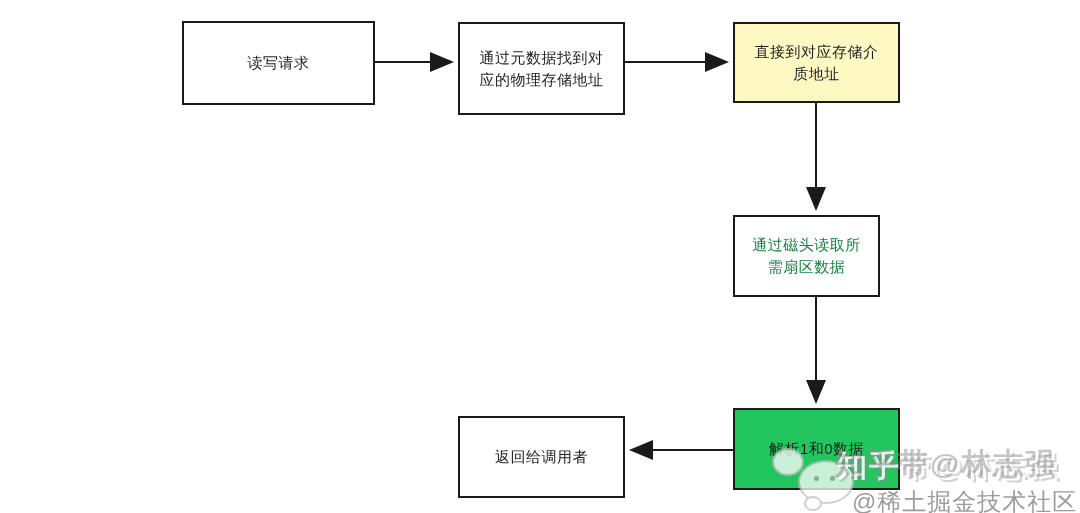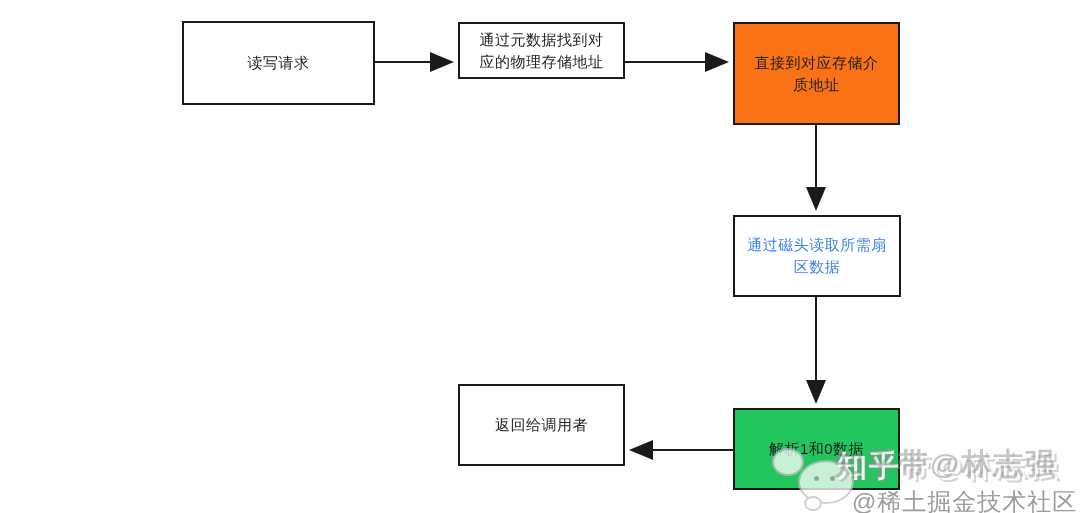--- a/index.html
+++ b/index.html
@@ -104,25 +104,25 @@
       </defs>
       <line x1="348" y1="62" x2="450" y2="62" stroke="#1a1a1a" stroke-width="2" marker-end="url(#arrowhead)"></line>
       <line x1="625" y1="62" x2="725" y2="62" stroke="#1a1a1a" stroke-width="2" marker-end="url(#arrowhead)"></line>
       <line x1="816" y1="103" x2="816" y2="207" stroke="#1a1a1a" stroke-width="2" marker-end="url(#arrowhead)"></line>
       <line x1="816" y1="297" x2="816" y2="400" stroke="#1a1a1a" stroke-width="2" marker-end="url(#arrowhead)"></line>
       <line x1="733" y1="450" x2="633" y2="450" stroke="#1a1a1a" stroke-width="2" marker-end="url(#arrowhead)"></line>
     </svg>
 
   <div id="nodes">
       <div class="flow-node" style="left: 182px; top: 21px; width: 193px; height: 84px; border-color: rgb(26, 26, 26); color: rgb(30, 30, 30); background: rgb(255, 255, 255);">读写请求</div>
-      <div class="flow-node" style="left: 458px; top: 22px; width: 167px; height: 57px; border-color: rgb(26, 26, 26); color: rgb(30, 30, 30); background: rgb(255, 255, 255);">通过元数据找到对应的物理存储地址</div>
-      <div class="flow-node" style="left: 733px; top: 22px; width: 167px; height: 103px; border-color: rgb(26, 26, 26); color: rgb(30, 30, 30); background: #f97316;">直接到对应存储介质地址</div>
-      <div class="flow-node" style="left: 733px; top: 215px; width: 168px; height: 82px; border-color: rgb(26, 26, 26); color: #3b82f6; background: rgb(255, 255, 255);">通过磁头读取所需扇区数据</div>
+      <div class="flow-node" style="left: 458px; top: 22px; width: 167px; height: 93px; border-color: rgb(26, 26, 26); color: rgb(30, 30, 30); background: rgb(255, 255, 255);">通过元数据找到对应的物理存储地址</div>
+      <div class="flow-node" style="left: 733px; top: 22px; width: 167px; height: 81px; border-color: rgb(26, 26, 26); color: rgb(30, 30, 30); background: #fef9c3;">直接到对应存储介质地址</div>
+      <div class="flow-node" style="left: 733px; top: 215px; width: 147px; height: 82px; border-color: rgb(26, 26, 26); color: #15803d; background: rgb(255, 255, 255);">通过磁头读取所需扇区数据</div>
       <div class="flow-node" style="left: 733px; top: 408px; width: 167px; height: 82px; border-color: rgb(26, 26, 26); color: rgb(30, 30, 30); background: #22c55e;">解析1和0数据</div>
-      <div class="flow-node" style="left: 458px; top: 384px; width: 167px; height: 82px; border-color: rgb(26, 26, 26); color: rgb(30, 30, 30); background: rgb(255, 255, 255);">返回给调用者</div>
+      <div class="flow-node" style="left: 458px; top: 416px; width: 167px; height: 82px; border-color: rgb(26, 26, 26); color: rgb(30, 30, 30); background: rgb(255, 255, 255);">返回给调用者</div>
     </div>
 
   <div class="wechat-emoji">
     <div class="we-bubble we-small"></div>
     <div class="we-bubble we-big">
       <div class="we-eye l"></div>
       <div class="we-eye r"></div>
     </div>
     <div class="we-bubble we-tail"></div>
   </div>

